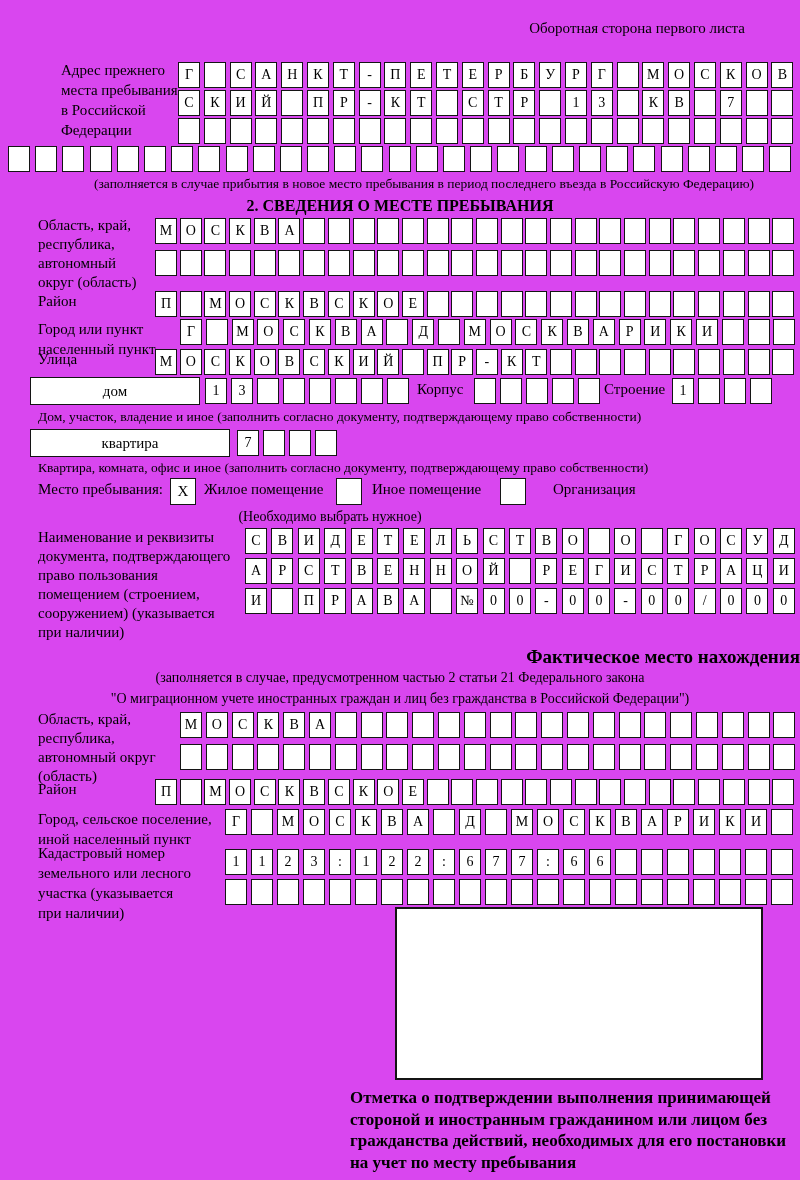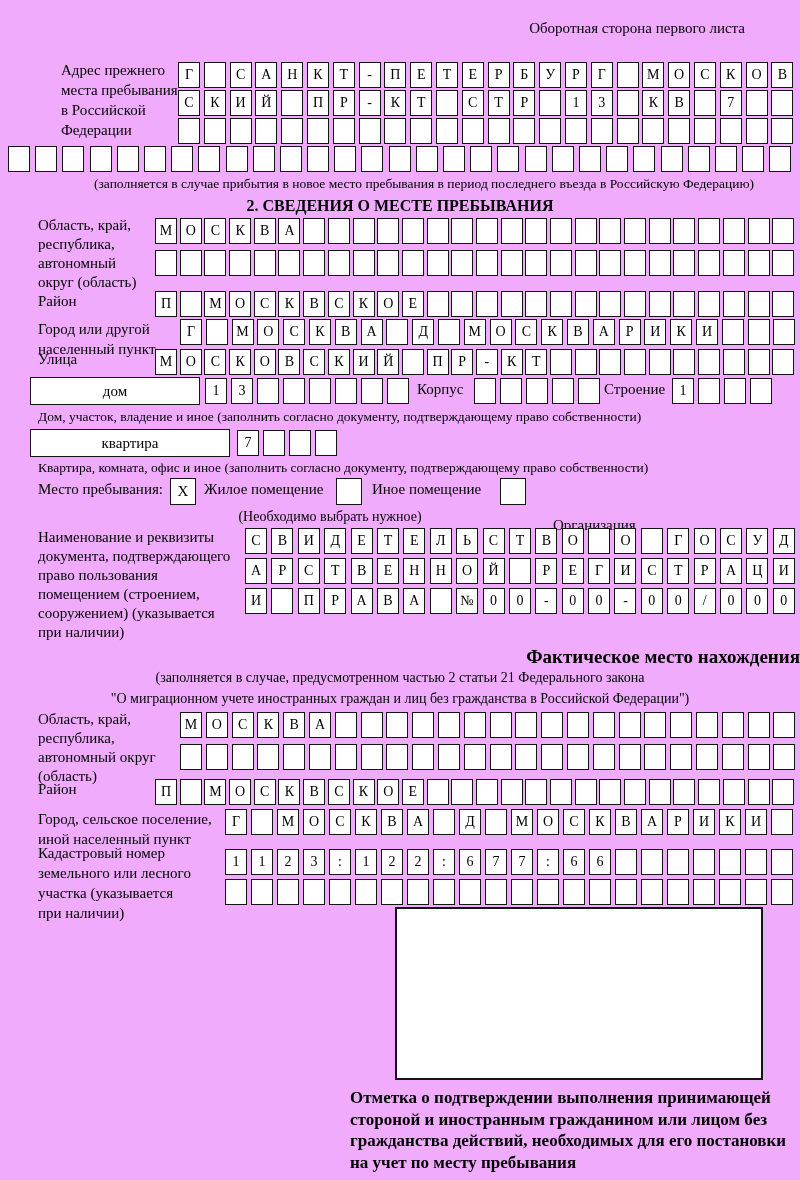--- a/index.html
+++ b/index.html
@@ -1,18 +1,18 @@
 <!DOCTYPE html>
 <html><head>
 <meta charset="utf-8">
 <style>
   * { box-sizing: border-box; margin: 0; padding: 0; }
   html,body { background:#ffffff; }
   body { width:800px; height:1180px; font-family:"Liberation Serif", serif; color:#000; }
-  .page { position:relative; width:800px; height:1180px; background:#f0abfc; overflow:hidden; }
+  .page { position:relative; width:800px; height:1180px; background:#d946ef; overflow:hidden; }
 
   .hdr { position:absolute; top:20px; right:55px; font-size:15px; }
 
   .lbl { position:absolute; font-size:15px; line-height:20px; }
   .lbl.tight { line-height:19px; }
 
   .cells { position:absolute; display:flex; }
   .cell { flex:0 0 auto; width:22px; height:26px; border:1.7px solid #141414;
           display:flex; align-items:center; justify-content:center;
           font-size:14px; font-family:"Liberation Serif", serif; background:#fff; }
@@ -254,21 +254,21 @@
       <span class="cell"></span>
       <span class="cell"></span>
       <span class="cell"></span>
       <span class="cell"></span>
       <span class="cell"></span>
       <span class="cell"></span>
       <span class="cell"></span>
     </div>
 
   <div class="lbl" style="top:319px;left:38px;width:140px;">
-    <div>Город или другой</div>
+    <div>Город или пункт</div>
     <div>населенный пункт</div>
   </div>
   <div class="cells r24" style="top:319px;left:180px;">
       <span class="cell">Г</span>
       <span class="cell"></span>
       <span class="cell">М</span>
       <span class="cell">О</span>
       <span class="cell">С</span>
       <span class="cell">К</span>
       <span class="cell">В</span>
@@ -357,21 +357,21 @@
       <span class="cell"></span>
     </div>
   <div class="caption" style="top:460px;left:38px;">Квартира, комната, офис и иное (заполнить согласно документу, подтверждающему право собственности)</div>
 
   <div class="inline-lbl" style="top:481px;left:38px;">Место пребывания:</div>
   <div class="checkbox" style="top:478px;left:170px;">X</div>
   <div class="inline-lbl" style="top:481px;left:204px;">Жилое помещение</div>
   <div class="checkbox" style="top:478px;left:336px;"></div>
   <div class="inline-lbl" style="top:481px;left:372px;">Иное помещение</div>
   <div class="checkbox" style="top:478px;left:500px;"></div>
-  <div class="inline-lbl" style="top:481px;left:553px;margin-top:36px;">Организация</div>
+  <div class="inline-lbl" style="top:481px;left:553px;">Организация</div>
   <div class="caption" style="top:509px;left:100px;width:460px;text-align:center;font-size:14px;">(Необходимо выбрать нужное)</div>
 
   <div class="lbl tight" style="top:528px;left:38px;width:205px;">
     <div>Наименование и реквизиты</div>
     <div>документа, подтверждающего</div>
     <div>право пользования</div>
     <div>помещением (строением,</div>
     <div>сооружением) (указывается</div>
     <div>при наличии)</div>
   </div>

